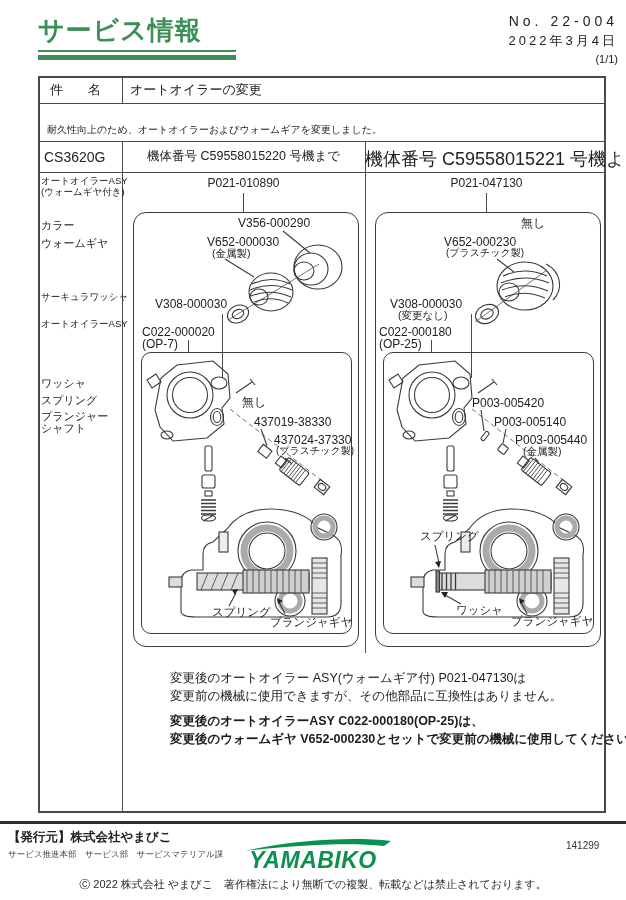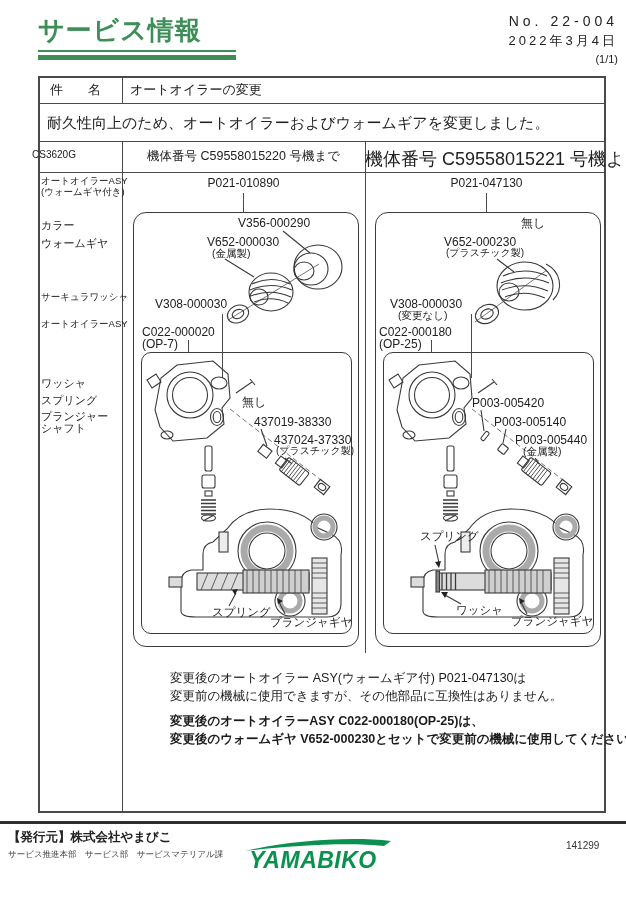--- a/index.html
+++ b/index.html
@@ -40,23 +40,23 @@
   <div class="hl" style="left:38px;top:141px;width:568px;"></div>
   <div class="hl" style="left:38px;top:172px;width:568px;"></div>
 
   <div class="vl" style="left:122px;top:76px;height:27px;"></div>
   <div class="vl" style="left:122px;top:141px;height:672px;"></div>
   <div class="vl" style="left:365px;top:141px;height:512px;"></div>
 
   <div class="lab" style="left:50px;top:83px;font-size:13px;letter-spacing:6px;">件　名</div>
   <div class="lab" style="left:130px;top:83px;font-size:13px;">オートオイラーの変更</div>
 
-  <div class="lab" style="left:47px;top:114px;font-size:15px;">耐久性向上のため、オートオイラーおよびウォームギアを変更しました。</div>
-
-  <div class="lab" style="left:32px;top:149px;font-size:10px;">CS3620G</div>
+  <div class="lab" style="left:47px;top:124px;font-size:10px;">耐久性向上のため、オートオイラーおよびウォームギアを変更しました。</div>
+
+  <div class="lab" style="left:44px;top:149px;font-size:14px;">CS3620G</div>
   <div class="lab" style="left:122px;top:149px;width:243px;text-align:center;font-size:12.5px;">機体番号 C59558015220 号機まで</div>
   <div class="lab" style="left:365px;top:149px;width:243px;text-align:center;font-size:18px;">機体番号 C59558015221 号機より</div>
 
   <div class="lab" style="left:41px;top:176px;font-size:9.5px;">オートオイラーASY</div>
   <div class="lab" style="left:41px;top:187px;font-size:9.5px;">(ウォームギヤ付き)</div>
   <div class="lab" style="left:41px;top:219px;font-size:11px;">カラー</div>
   <div class="lab" style="left:41px;top:237px;font-size:11px;">ウォームギヤ</div>
   <div class="lab" style="left:41px;top:292px;font-size:9.5px;">サーキュラワッシャ</div>
   <div class="lab" style="left:41px;top:319px;font-size:9.5px;">オートオイラーASY</div>
   <div class="lab" style="left:41px;top:377px;font-size:11px;">ワッシャ</div>
@@ -268,14 +268,15 @@
   <div class="lab" style="left:8px;top:850px;font-size:8.5px;color:#444;">サービス推進本部　サービス部　サービスマテリアル課</div>
   <div class="lab" style="left:566px;top:840px;font-size:10px;color:#333;">141299</div>
 
   <div class="abs" style="left:233px;top:838px;width:160px;height:40px;">
     <svg style="left:10px;top:0;" width="150" height="14" viewBox="0 0 150 14">
       <path d="M2,13 C45,3 105,-2 148,3 L141,8 C102,4 45,8 2,13 Z" fill="#0a9150"></path>
     </svg>
     <div class="logo-text">YAMABIKO</div>
   </div>
 
+  <div class="lab" style="left:0;top:878px;width:626px;text-align:center;font-size:11px;color:#2a2a2a;">Ⓒ 2022 株式会社 やまびこ　著作権法により無断での複製、転載などは禁止されております。</div>
 
 </div>
 
 </body></html>

